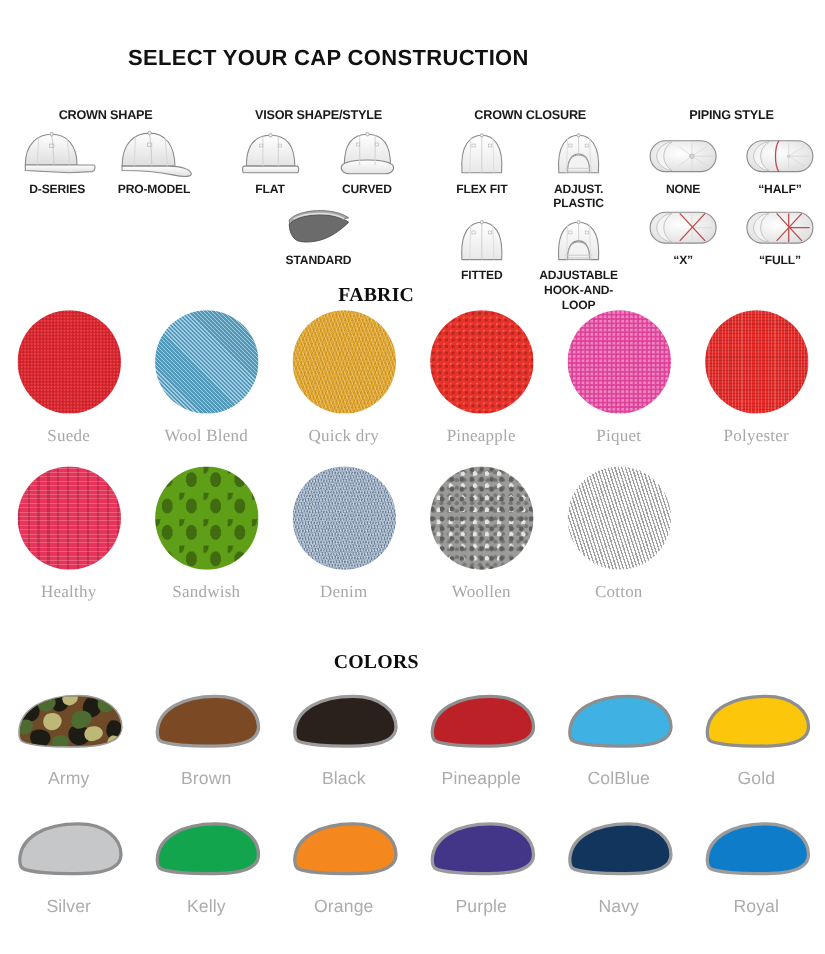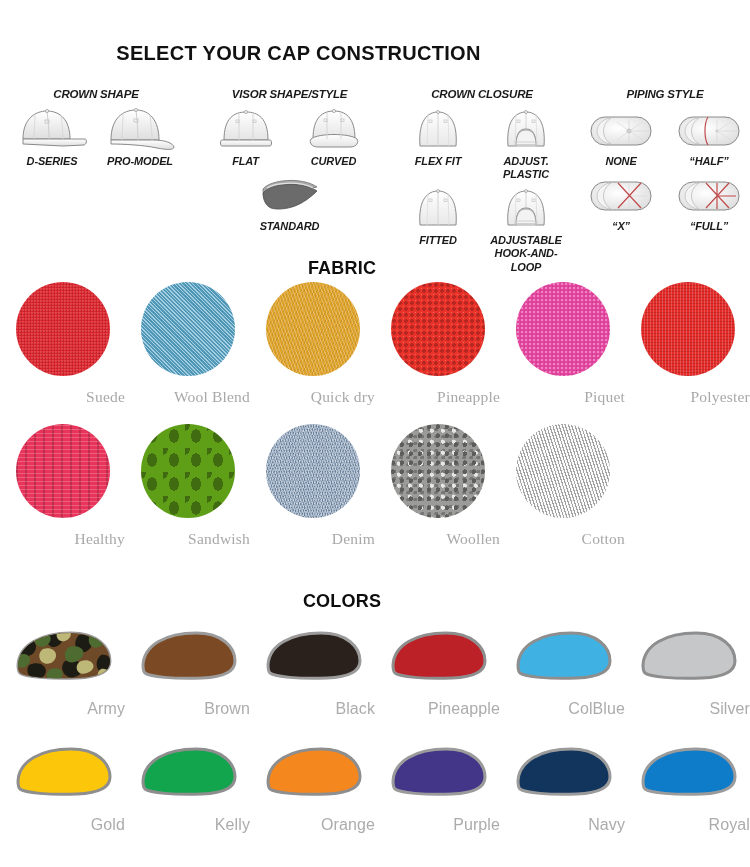--- a/index.html
+++ b/index.html
@@ -15,23 +15,22 @@
   .main-title {
     position: absolute; top: 42px; left: 0; width: 597px;
     text-align: center;
     font-family: "Liberation Sans", sans-serif;
     font-size: 20px; font-weight: bold; letter-spacing: 0.3px;
     color: #111111;
   }
 
   
   .construction {
-    position: absolute; top: 88px; left: 0; width: 750px; height: 165px;
+    position: absolute; top: 99px; left: 0; width: 750px; height: 165px;
     display: flex;
-    font-style: italic;
   }
   .con-col { position: relative; flex: 1 1 0; }
   .con-col.c1 { flex: 0 0 192px; }
   .con-col.c2 { flex: 0 0 195px; }
   .con-col.c3 { flex: 0 0 190px; }
   .con-col.c4 { flex: 0 0 173px; }
 
   .con-head {
     text-align: center; font-size: 11.5px; font-weight: bold;
     letter-spacing: -0.2px; color: #1a1a1a; margin-bottom: 4px;
@@ -47,41 +46,40 @@
     font-family: "Liberation Sans", sans-serif;
   }
   .con-row2 { margin-top: 7px; }
   .con-row2 .art { height: 42px; }
 
   
   .sect-head {
     position: absolute; width: 684px; text-align: center;
     font-size: 18px; font-weight: bold; color: #0d0d0d;
     letter-spacing: 0.2px;
-    font-family: Liberation Sans, sans-serif;
+    font-family: Liberation Serif, serif;
   }
   #fabric-head { top: 258px; }
   #colors-head { top: 591px; }
 
   
   .fabric-grid {
     position: absolute; top: 282px; left: 0; width: 750px;
     display: grid; grid-template-columns: repeat(6, 125px);
     row-gap: 18px;
   }
   .fab-cell { text-align: center; }
   .swatch {
     width: 94px; height: 94px; border-radius: 50%;
     margin: 0 auto; position: relative; overflow: hidden;
   }
   .fab-label {
     margin-top: 12px; font-size: 15.5px; color: #a8a8a8;
     font-family: "Liberation Serif", serif;
     letter-spacing: 0.2px;
-    text-align: right;
   }
 
   
   .tx-suede { background:#e0262f;
     background-image:
       radial-gradient(circle at 30% 30%, rgba(255,255,255,.14) 0 1px, transparent 1px),
       radial-gradient(circle at 70% 65%, rgba(0,0,0,.10) 0 1px, transparent 1px);
     background-size: 3px 3px, 3px 3px; }
   .tx-wool { background:#5aa8cb;
     background-image: repeating-linear-gradient(45deg, rgba(255,255,255,.45) 0 1px, rgba(0,0,0,.10) 1px 2.6px); }
@@ -131,21 +129,21 @@
     background-size: 9px 9px, 11px 11px, 7px 7px; }
   .tx-cotton { background:#d6d6d6;
     background-image: repeating-linear-gradient(72deg, rgba(120,120,120,.55) 0 1.2px, rgba(255,255,255,.9) 1.2px 3px); }
 
   
   .colors-grid {
     position: absolute; top: 614px; left: 0; width: 750px;
     display: grid; grid-template-columns: repeat(6, 125px);
     row-gap: 12px;
   }
-  .col-cell { text-align: right; }
+  .col-cell { text-align: center; }
   .visor-wrap { height: 84px; display: flex; align-items: center; justify-content: center; }
   .col-label {
     margin-top: 2px; font-size: 16px; color: #acacac;
     font-family: "Liberation Sans", sans-serif;
     letter-spacing: 0.1px;
   }
   .visor { display: block; }
 </style>
 </head>
 <body>
@@ -553,38 +551,38 @@
         <svg class="visor" width="108" height="62" viewBox="0 0 108 62">
           <path d="M9 40 C10 20 32 8 62 8 C88 8 101 22 101 36 C101 46 92 52 68 53 C40 54 16 52 11 48 C9 46 9 43 9 40 Z" fill="#3fb2e3" stroke="#8e8e8e" stroke-width="3"></path>
         </svg>
       </div>
       <div class="col-label">ColBlue</div>
     </div>
 
     <div class="col-cell">
       <div class="visor-wrap">
         <svg class="visor" width="108" height="62" viewBox="0 0 108 62">
+          <path d="M9 40 C10 20 32 8 62 8 C88 8 101 22 101 36 C101 46 92 52 68 53 C40 54 16 52 11 48 C9 46 9 43 9 40 Z" fill="#fcc70b" stroke="#8e8e8e" stroke-width="3"></path>
+        </svg>
+      </div>
+      <div class="col-label">Gold</div>
+    </div>
+
+    <div class="col-cell">
+      <div class="visor-wrap">
+        <svg class="visor" width="108" height="62" viewBox="0 0 108 62">
           <path d="M9 40 C10 20 32 8 62 8 C88 8 101 22 101 36 C101 46 92 52 68 53 C40 54 16 52 11 48 C9 46 9 43 9 40 Z" fill="#c6c7c9" stroke="#8e8e8e" stroke-width="3"></path>
         </svg>
       </div>
       <div class="col-label">Silver</div>
     </div>
 
     <div class="col-cell">
       <div class="visor-wrap">
         <svg class="visor" width="108" height="62" viewBox="0 0 108 62">
-          <path d="M9 40 C10 20 32 8 62 8 C88 8 101 22 101 36 C101 46 92 52 68 53 C40 54 16 52 11 48 C9 46 9 43 9 40 Z" fill="#fcc70b" stroke="#8e8e8e" stroke-width="3"></path>
-        </svg>
-      </div>
-      <div class="col-label">Gold</div>
-    </div>
-
-    <div class="col-cell">
-      <div class="visor-wrap">
-        <svg class="visor" width="108" height="62" viewBox="0 0 108 62">
           <path d="M9 40 C10 20 32 8 62 8 C88 8 101 22 101 36 C101 46 92 52 68 53 C40 54 16 52 11 48 C9 46 9 43 9 40 Z" fill="#13a44e" stroke="#8e8e8e" stroke-width="3"></path>
         </svg>
       </div>
       <div class="col-label">Kelly</div>
     </div>
 
     <div class="col-cell">
       <div class="visor-wrap">
         <svg class="visor" width="108" height="62" viewBox="0 0 108 62">
           <path d="M9 40 C10 20 32 8 62 8 C88 8 101 22 101 36 C101 46 92 52 68 53 C40 54 16 52 11 48 C9 46 9 43 9 40 Z" fill="#f5871f" stroke="#8e8e8e" stroke-width="3"></path>

